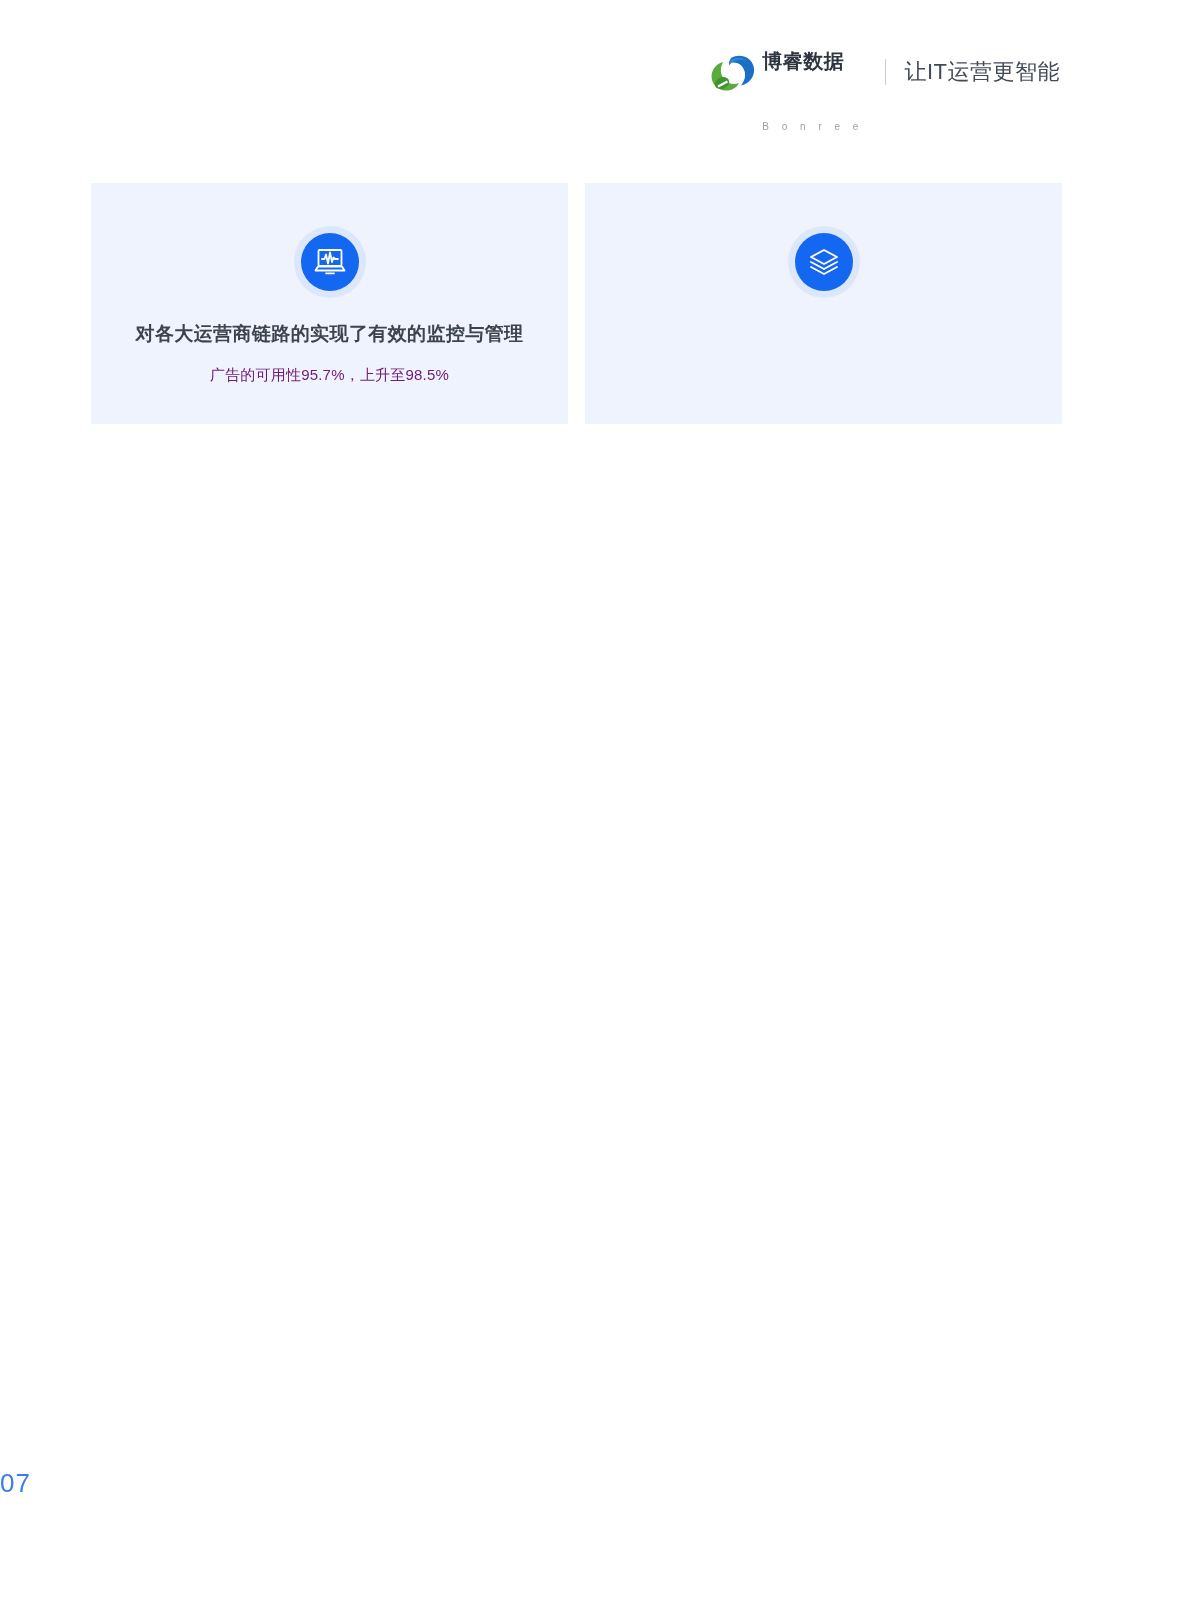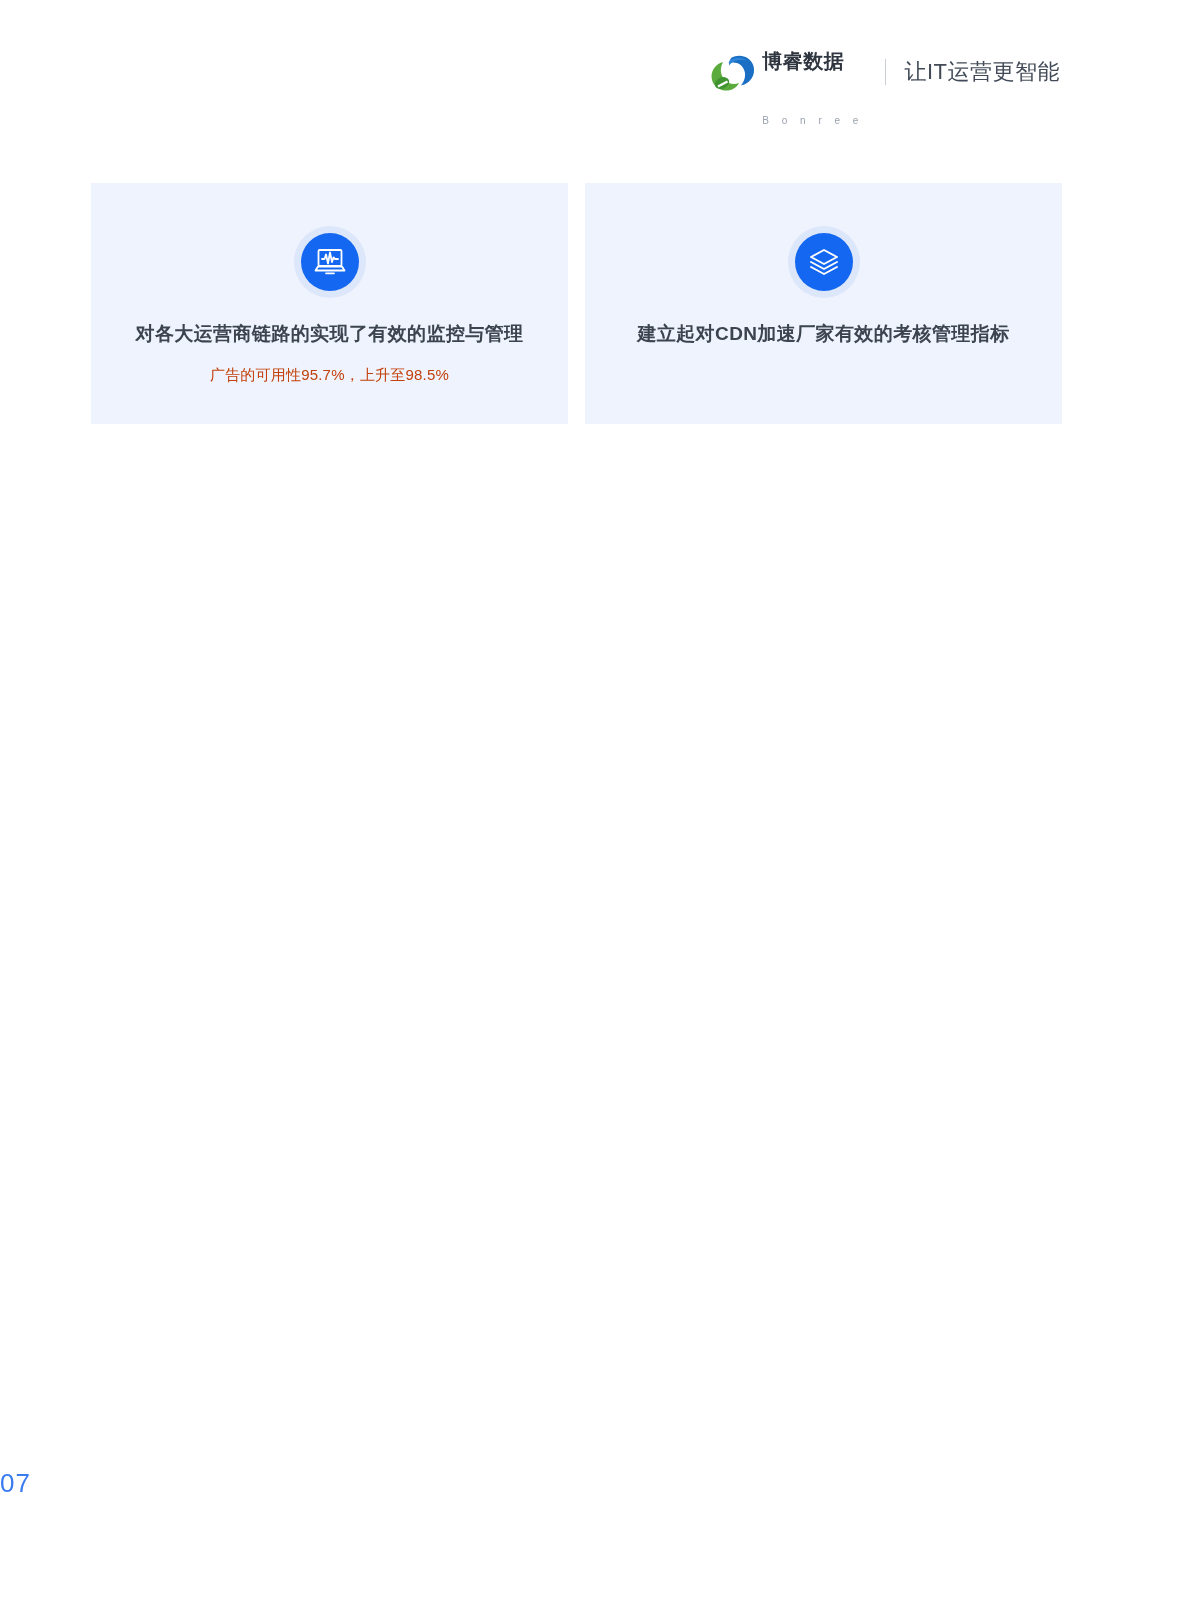--- a/index.html
+++ b/index.html
@@ -59,21 +59,21 @@
     letter-spacing: 0.5px;
     line-height: 22px;
     white-space: nowrap;
   }
 
   .brand-name-en {
     font-size: 10px;
     color: #9aa2ad;
     letter-spacing: 5px;
     line-height: 14px;
-    margin-top: 2px;
+    margin-top: 8px;
     white-space: nowrap;
   }
 
   .brand-divider {
     width: 1px;
     height: 26px;
     background: #c9ced6;
     margin: 0 18px 0 22px;
     flex: 0 0 1px;
   }
@@ -137,21 +137,21 @@
     color: #3c4450;
     letter-spacing: 0.4px;
     line-height: 26px;
     text-align: center;
     white-space: nowrap;
   }
 
   .card-subtitle {
     margin-top: 17px;
     font-size: 15px;
-    color: #c2410c;
+    color: #701a75;
     letter-spacing: 0.2px;
     line-height: 22px;
     text-align: center;
     white-space: nowrap;
     min-height: 22px;
   }
 
   
   .page-number {
     position: absolute;
@@ -215,19 +215,18 @@
   <div class="feature-card">
     <span class="card-icon-wrap">
       <span class="card-icon-inner">
         <svg width="32" height="30" viewBox="0 0 32 30" xmlns="http://www.w3.org/2000/svg" fill="none" stroke="#ffffff" stroke-width="1.9" stroke-linecap="round" stroke-linejoin="round">
           <polygon points="16,3 29,10 16,17 3,10"></polygon>
           <polyline points="3,15 16,22 29,15"></polyline>
           <polyline points="3,20 16,27 29,20"></polyline>
         </svg>
       </span>
     </span>
-    <div class="card-title">建立起对CDN加速厂家有效的考核管理指标</div>
     <div class="card-subtitle"></div>
   </div>
 
 </div>
 
 <div class="page-number">07</div>
 
 </body></html>

